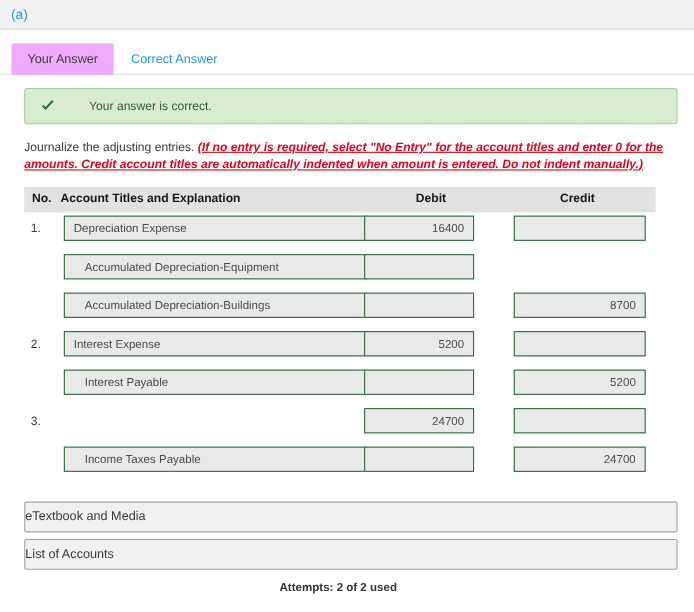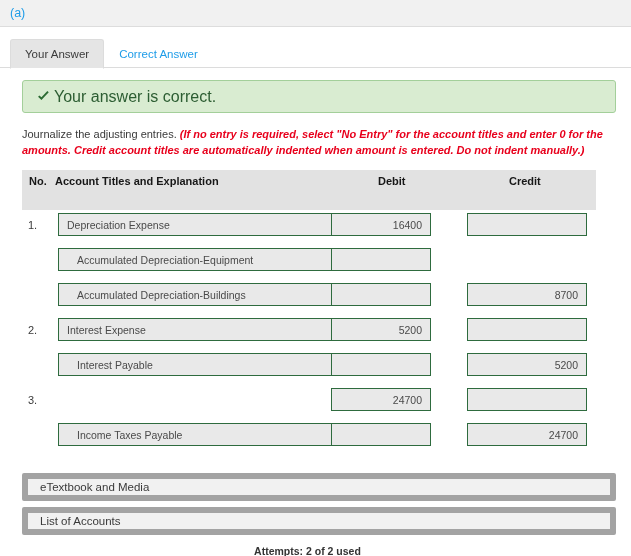--- a/index.html
+++ b/index.html
@@ -52,21 +52,21 @@
     color: #1e9ce8;
     position: relative;
     z-index: 2;
     cursor: pointer;
     background: transparent;
     border: 1px solid transparent;
     border-bottom: none;
   }
   .tab.active {
     color: #3b3b3b;
-    background: #e5e5e5;
+    background: #f0abfc;
     border: 1px solid #dcdcdc;
     border-bottom: 1px solid #ffffff;
     border-top-left-radius: 3px;
     border-top-right-radius: 3px;
     margin-bottom: -1px;
   }
 
   
   .banner {
     margin: 12px 15px 0 22px;
@@ -81,46 +81,47 @@
   .check-icon {
     width: 15px;
     height: 15px;
     color: #2c6b33;
     display: inline-flex;
     align-items: center;
     justify-content: center;
     flex: none;
   }
   .banner-text {
-    margin-left: 3px;
-    font-size: 16px;
+    margin-left: 30px;
+    font-size: 11px;
     color: #2c5d32;
   }
 
   
   .instructions {
     margin: 14px 18px 0 22px;
     font-size: 11px;
     color: #3a3a3a;
     line-height: 1.42;
   }
   .instructions .emph {
     color: #e8001c;
     font-style: italic;
     font-weight: bold;
+    text-decoration: underline;
   }
 
   
   .journal {
     margin: 12px 0 0 22px;
     width: 574px;
   }
   .jhead {
     background: #e2e2e2;
-    height: 40px;
+    height: 23px;
     position: relative;
     font-size: 11px;
     font-weight: bold;
     color: #171717;
     padding-left: 26px;
   }
   .jhead .h-no     { position: absolute; left: 7px;  top: 5px; }
   .jhead .h-title  { position: absolute; left: 33px; top: 5px; }
   .jhead .h-debit  { position: absolute; left: 356px; top: 5px; }
   .jhead .h-credit { position: absolute; left: 487px; top: 5px; }
@@ -152,25 +153,24 @@
   .fld.acct   { left: 36px;  width: 276px; padding-left: 8px; }
   .fld.acct.indent { padding-left: 18px; }
   .fld.debit  { left: 309px; width: 100px; padding-right: 8px; justify-content: flex-end; }
   .fld.credit { left: 445px; width: 120px; padding-right: 8px; justify-content: flex-end; }
 
   
   .panel {
     margin: 0 15px 0 22px;
     height: 28px;
     background: #f1f1f1;
-    border: 6px solid #a3a3a3;
+    border: 1px solid #a3a3a3;
     border-radius: 2px;
     display: flex;
     align-items: center;
-    padding-left: 12px;
     font-size: 11.5px;
     color: #3a3a3a;
     cursor: pointer;
   }
   .panel.first { margin-top: 18px; }
   .panel.second { margin-top: 6px; }
 
   
   .attempts {
     margin: 10px 16px 0 0;

